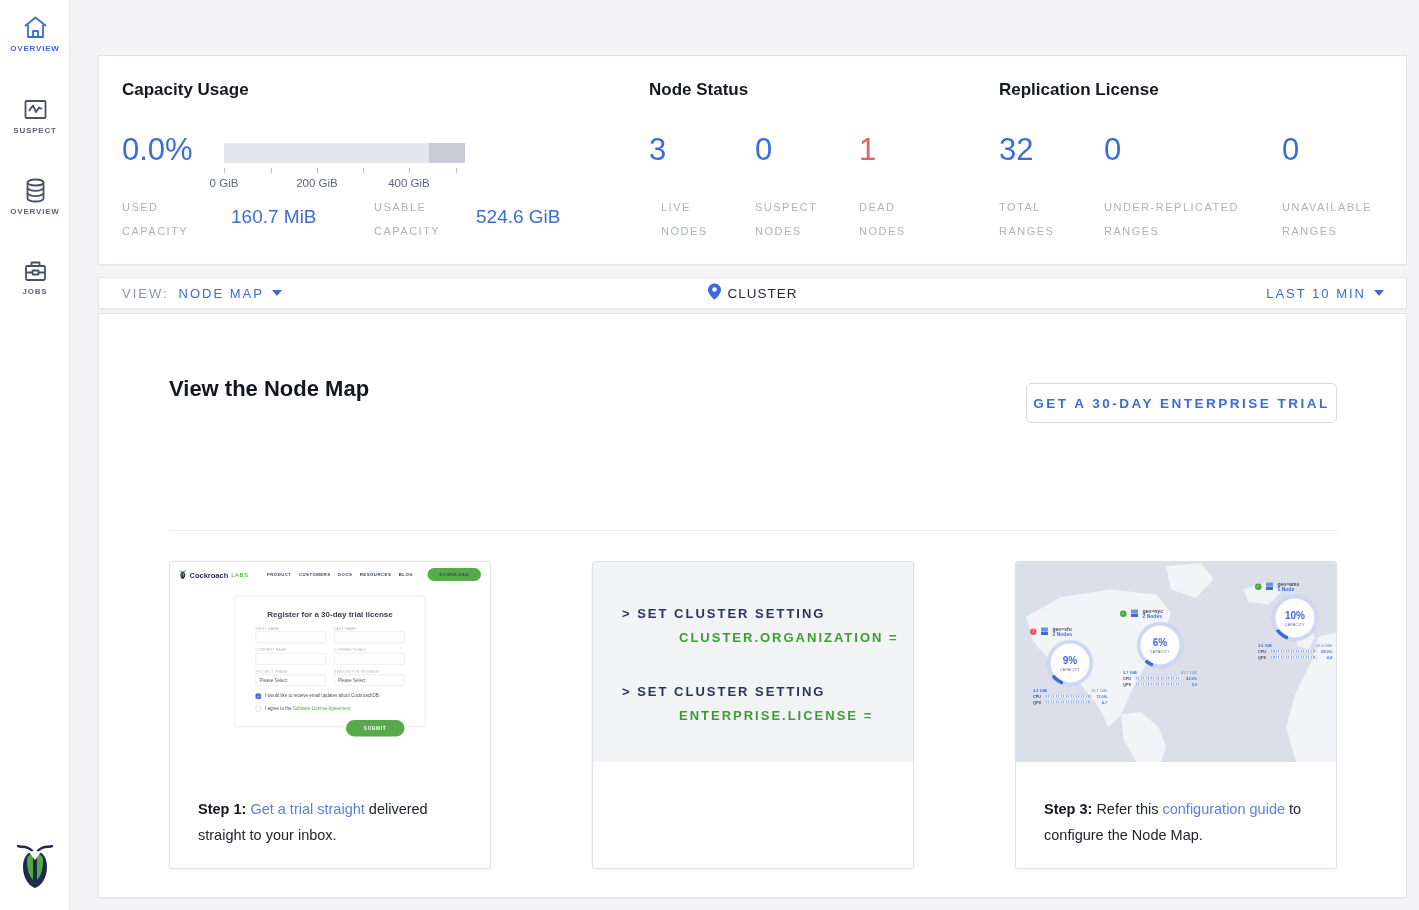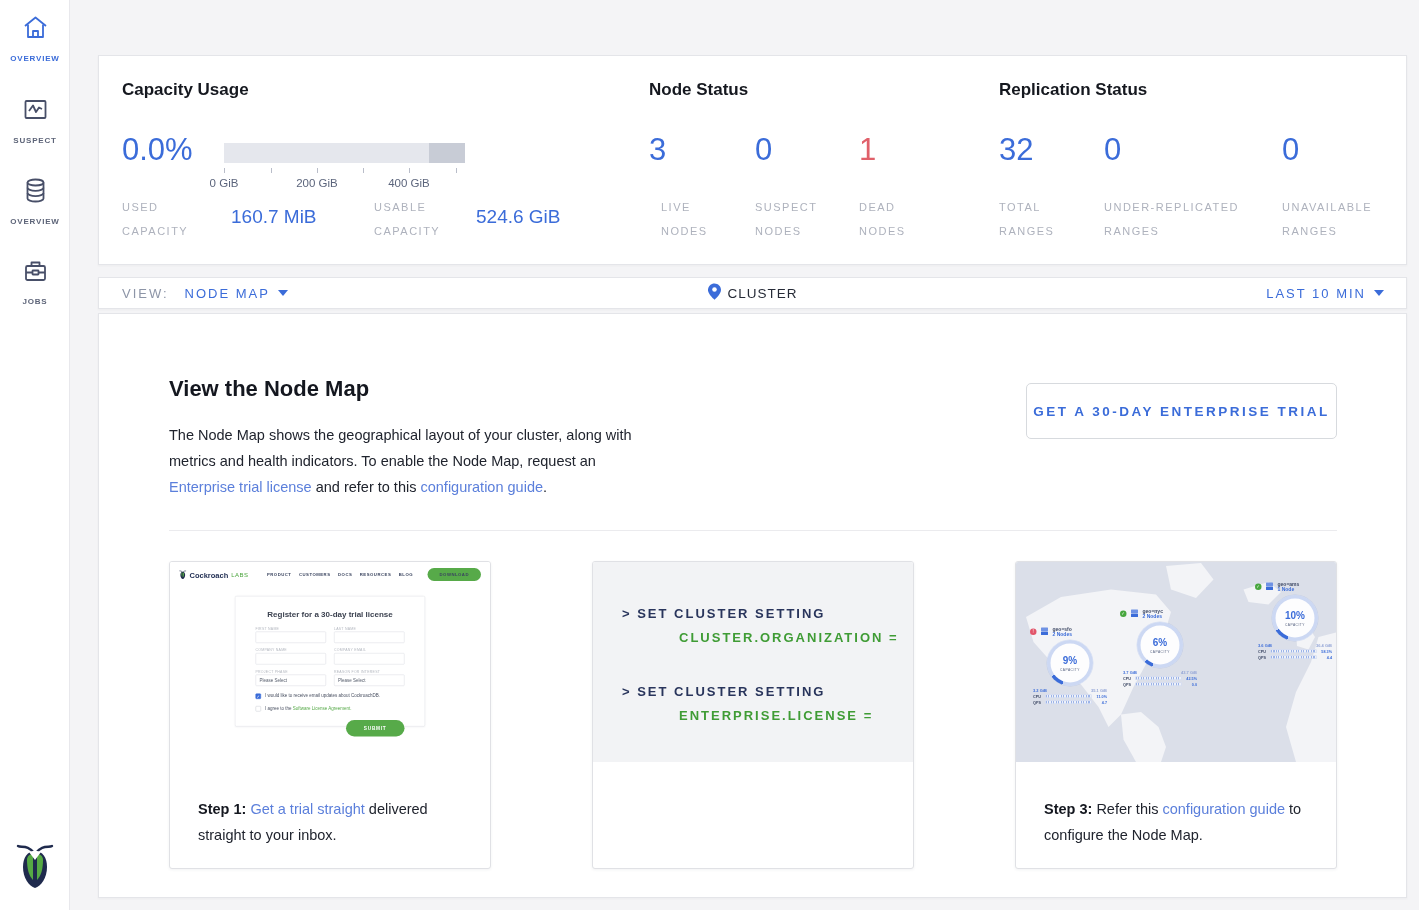--- a/index.html
+++ b/index.html
@@ -11,21 +11,21 @@
     overflow:hidden;
     color:#20242e;
   }
   
   .sidebar {
     position:absolute; left:0; top:0; width:70px; height:910px;
     background:#ffffff; border-right:1px solid #e8e8ec; z-index:5;
   }
   .nav-item { position:absolute; left:0; width:70px; text-align:center; cursor:pointer; }
   .nav-item .lbl {
-    display:block; margin-top:13px; font-size:8px; font-weight:bold;
+    display:block; margin-top:3px; font-size:8px; font-weight:bold;
     letter-spacing:.8px; color:#5d6478;
   }
   .nav-item svg { display:block; margin:0 auto; }
   .nav-item.active .lbl { color:#3b6cd9; }
   .logo-wrap { position:absolute; bottom:16px; left:0; width:70px; text-align:center; }
   
   .main { position:absolute; left:70px; top:0; right:0; bottom:0; }
   .page-title {
     position:absolute; left:28px; top:14px;
     font-size:21px; font-weight:600; letter-spacing:6px; color:#191c23;
@@ -46,34 +46,34 @@
   .cap-bar { position:absolute; left:125px; top:87px; width:241px; height:20px; background:#e5e7ed; }
   .cap-bar .nonusable { position:absolute; right:0; top:0; width:36px; height:20px; background:#c8ccd6; }
   .tick { position:absolute; top:112px; width:1px; height:5px; background:#b9bdc9; }
   .tick-lbl {
     position:absolute; top:121px; transform:translateX(-50%);
     font-size:11.5px; color:#5c657c;
   }
   .cap-val { position:absolute; top:150px; font-size:19px; color:#3b6cd9; }
   
   .viewbar { top:277px; height:32px; display:flex; align-items:center; }
-  .vb-left { display:flex; align-items:center; padding-left:23px; gap:16px; }
+  .vb-left { display:flex; align-items:center; padding-left:23px; gap:10px; }
   .vb-label { font-size:13px; letter-spacing:2px; color:#8d95a7; }
   .vb-value { font-size:13px; letter-spacing:2px; color:#3b6cd9; display:flex; align-items:center; gap:8px; cursor:pointer; }
   .caret { width:0; height:0; border-left:5px solid transparent; border-right:5px solid transparent; border-top:6px solid #3b6cd9; display:inline-block; }
   .vb-center { position:absolute; left:50%; transform:translateX(-50%); display:flex; align-items:center; gap:7px; }
   .vb-center .loc-txt { font-size:13.5px; letter-spacing:1px; color:#262b37; }
   .vb-right { margin-left:auto; padding-right:22px; display:flex; align-items:center; gap:8px; font-size:13px; letter-spacing:2px; color:#3b6cd9; cursor:pointer; }
   
   .panel { top:313px; height:585px; }
   .panel h2 { position:absolute; left:70px; top:62px; font-size:22px; font-weight:600; color:#14171f; }
   .promo-p { position:absolute; left:70px; top:108px; width:480px; font-size:14.5px; line-height:26px; color:#20242e; }
   a.lnk { color:#5b7fdb; text-decoration:none; cursor:pointer; }
   .trial-btn {
-    position:absolute; right:69px; top:69px; height:56px; width:311px;
+    position:absolute; right:69px; top:69px; height:40px; width:311px;
     background:#fff; border:1px solid #d7dade; border-radius:5px;
     color:#3b6cd9; font-family:"Liberation Sans",sans-serif;
     font-size:13.5px; font-weight:600; letter-spacing:2.5px; cursor:pointer;
   }
   .divider { position:absolute; left:70px; right:69px; top:216px; border-top:1px solid #ebebee; }
   .cards { position:absolute; left:70px; right:69px; top:247px; height:308px; display:flex; justify-content:space-between; }
   .step-card {
     position:relative; width:322px; height:308px; background:#fff;
     border:1px solid #e0e1e5; border-radius:3px; overflow:hidden;
     box-shadow:0 1px 3px rgba(40,44,60,.06);
@@ -230,21 +230,21 @@
     <div class="cap-val" style="left:377px">524.6 GiB</div>
 
     <div class="sec-title" style="left:550px">Node Status</div>
     <div class="big-num" style="left:550px">3</div>
     <div class="cell-lbl" style="left:562px; width:80px">LIVE NODES</div>
     <div class="big-num" style="left:656px">0</div>
     <div class="cell-lbl" style="left:656px; width:90px">SUSPECT NODES</div>
     <div class="big-num red" style="left:760px">1</div>
     <div class="cell-lbl" style="left:760px; width:80px">DEAD NODES</div>
 
-    <div class="sec-title" style="left:900px">Replication Status</div>
+    <div class="sec-title" style="left:900px">Replication License</div>
     <div class="big-num" style="left:900px">32</div>
     <div class="cell-lbl" style="left:900px; width:90px">TOTAL RANGES</div>
     <div class="big-num" style="left:1005px">0</div>
     <div class="cell-lbl" style="left:1005px; width:170px">UNDER-REPLICATED RANGES</div>
     <div class="big-num" style="left:1183px">0</div>
     <div class="cell-lbl" style="left:1183px; width:120px">UNAVAILABLE RANGES</div>
   </div>
 
   <div class="card-shell viewbar">
     <div class="vb-left">
@@ -264,21 +264,20 @@
       <span class="loc-txt">CLUSTER</span>
     </div>
     <div class="vb-right">
       <span>LAST 10 MIN</span>
       <i class="caret"></i>
     </div>
   </div>
 
   <div class="card-shell panel">
     <h2>View the Node Map</h2>
-    <p class="promo-p"><span>The Node Map shows the geographical layout of your cluster, along with metrics and health indicators. To enable the Node Map, request an </span><a class="lnk">Enterprise trial license</a><span> and refer to this </span><a class="lnk">configuration guide</a><span>.</span></p>
     <button class="trial-btn">GET A 30-DAY ENTERPRISE TRIAL</button>
     <div class="divider"></div>
 
     <div class="cards">
 
       <div class="step-card">
         <div class="media mini-site">
           <div class="scaled">
             <div class="mini-nav">
               <span class="mini-brand">

